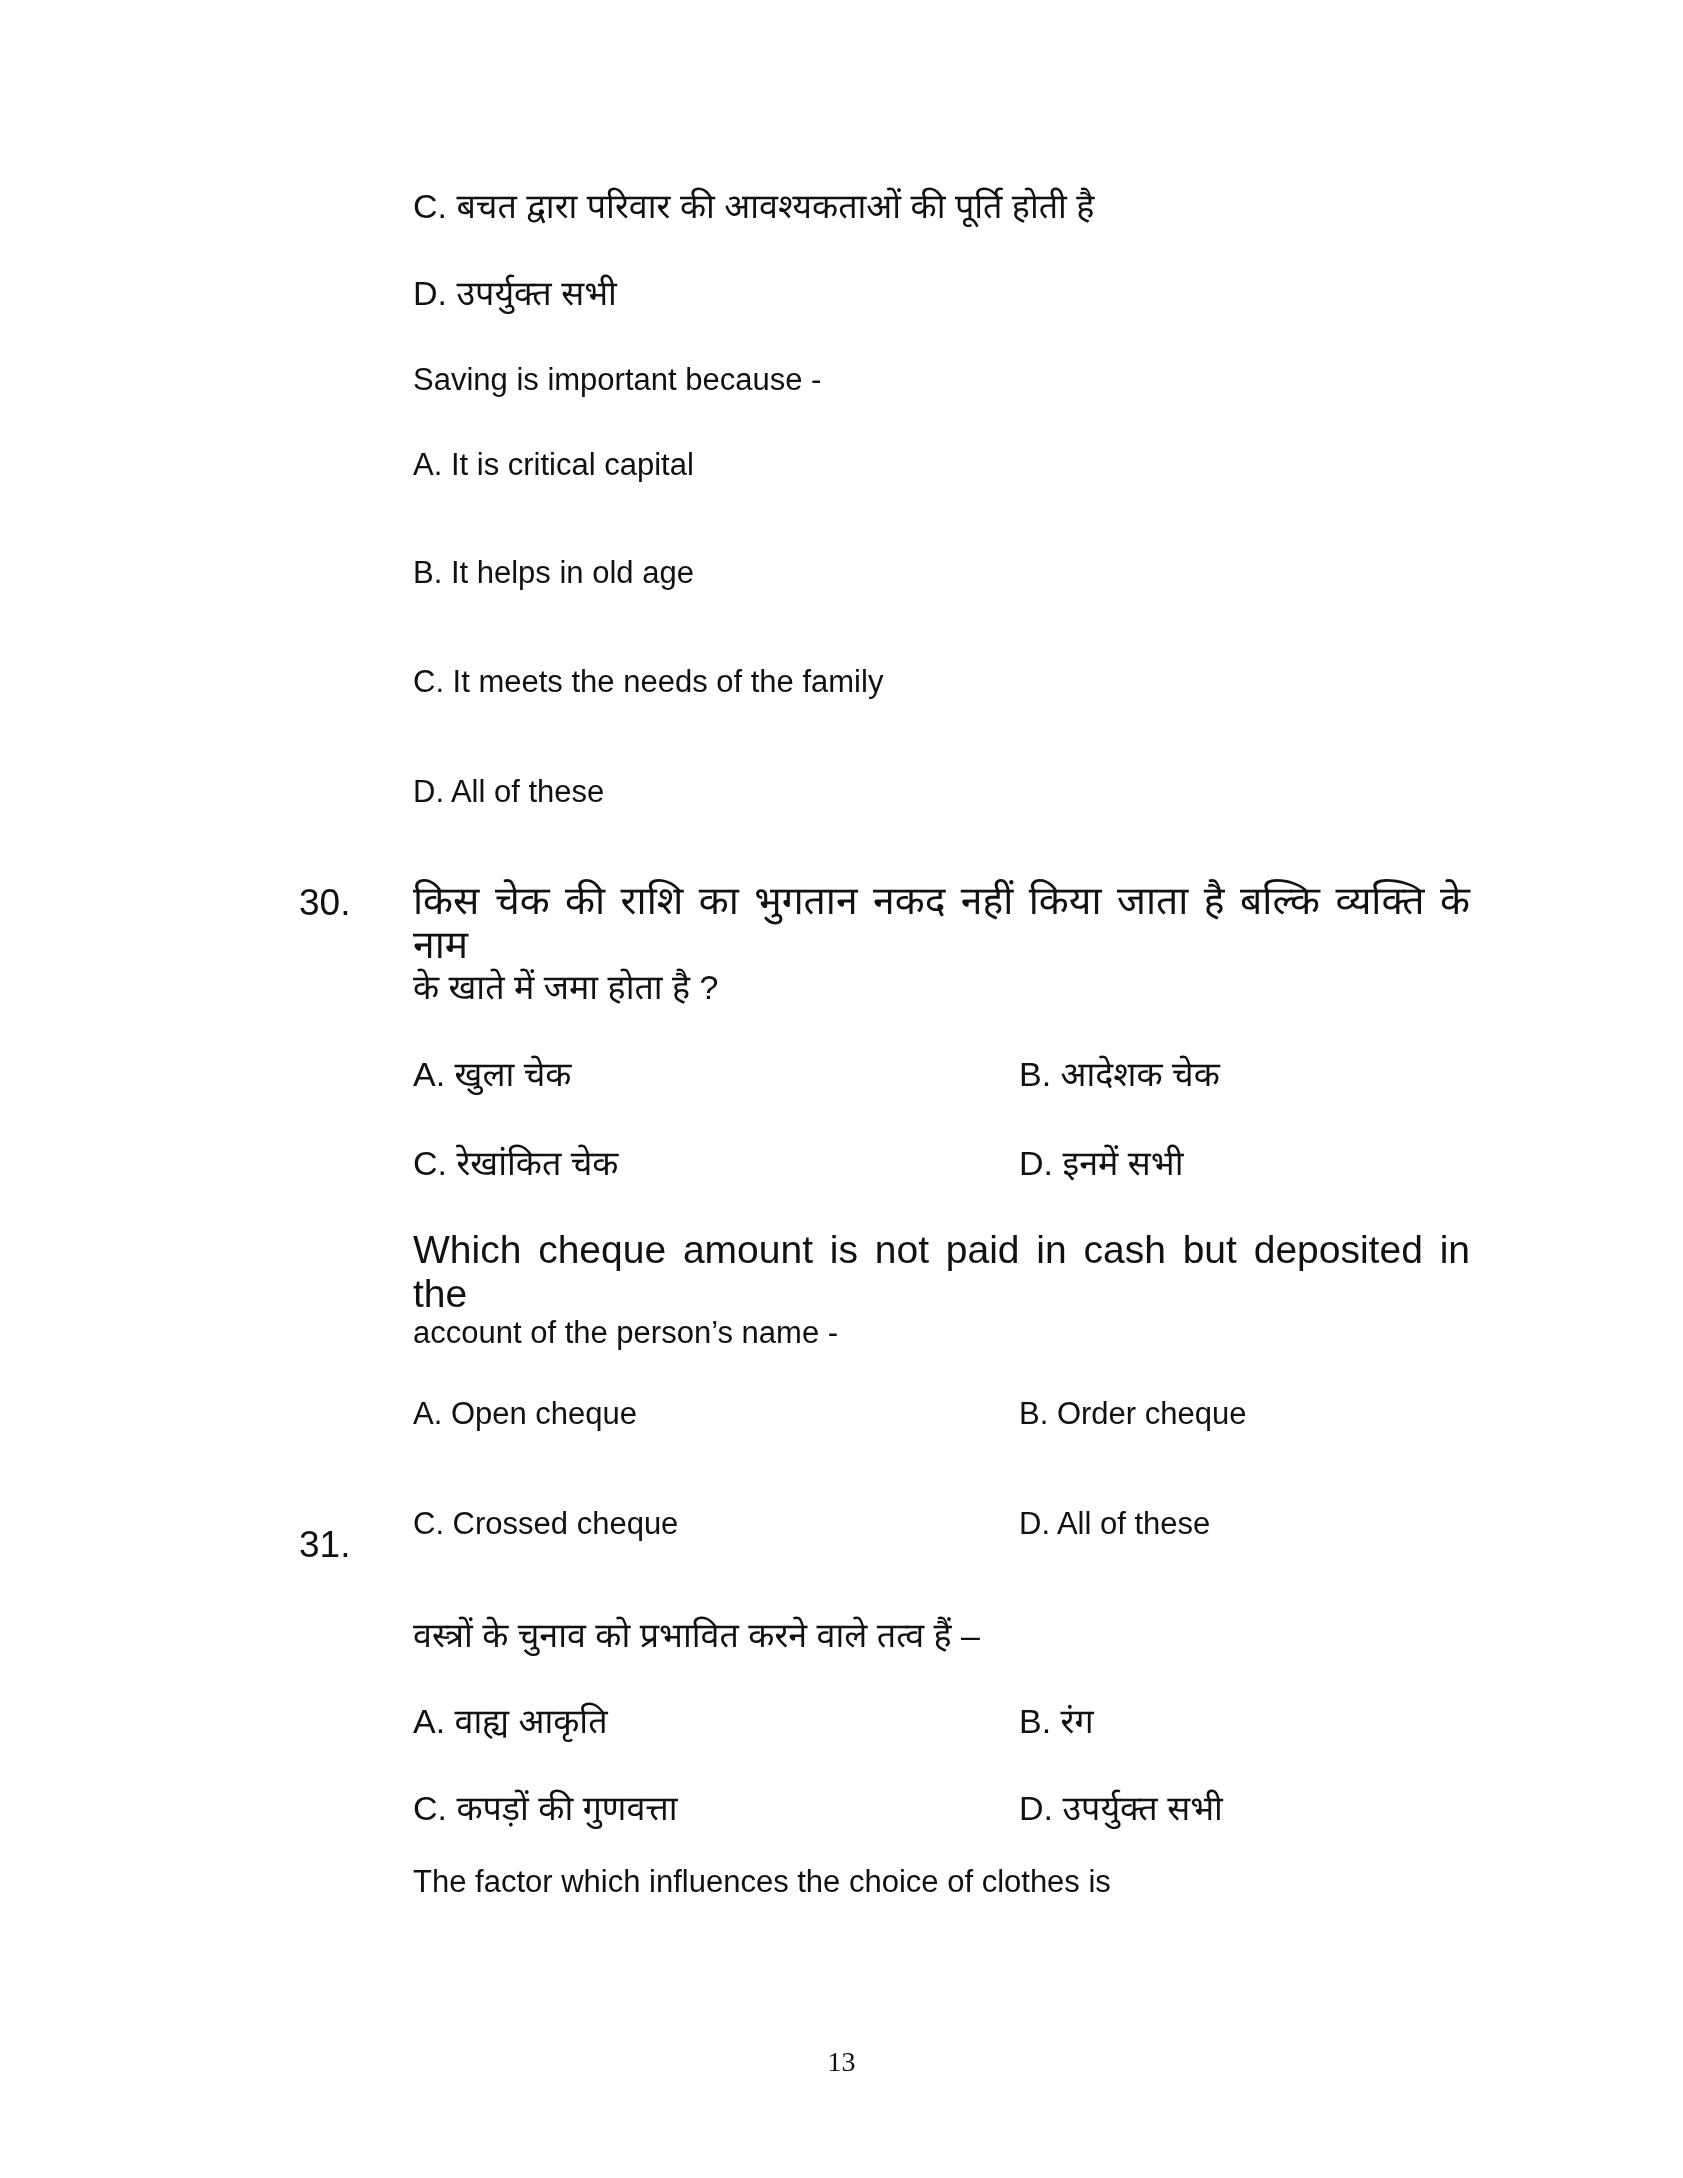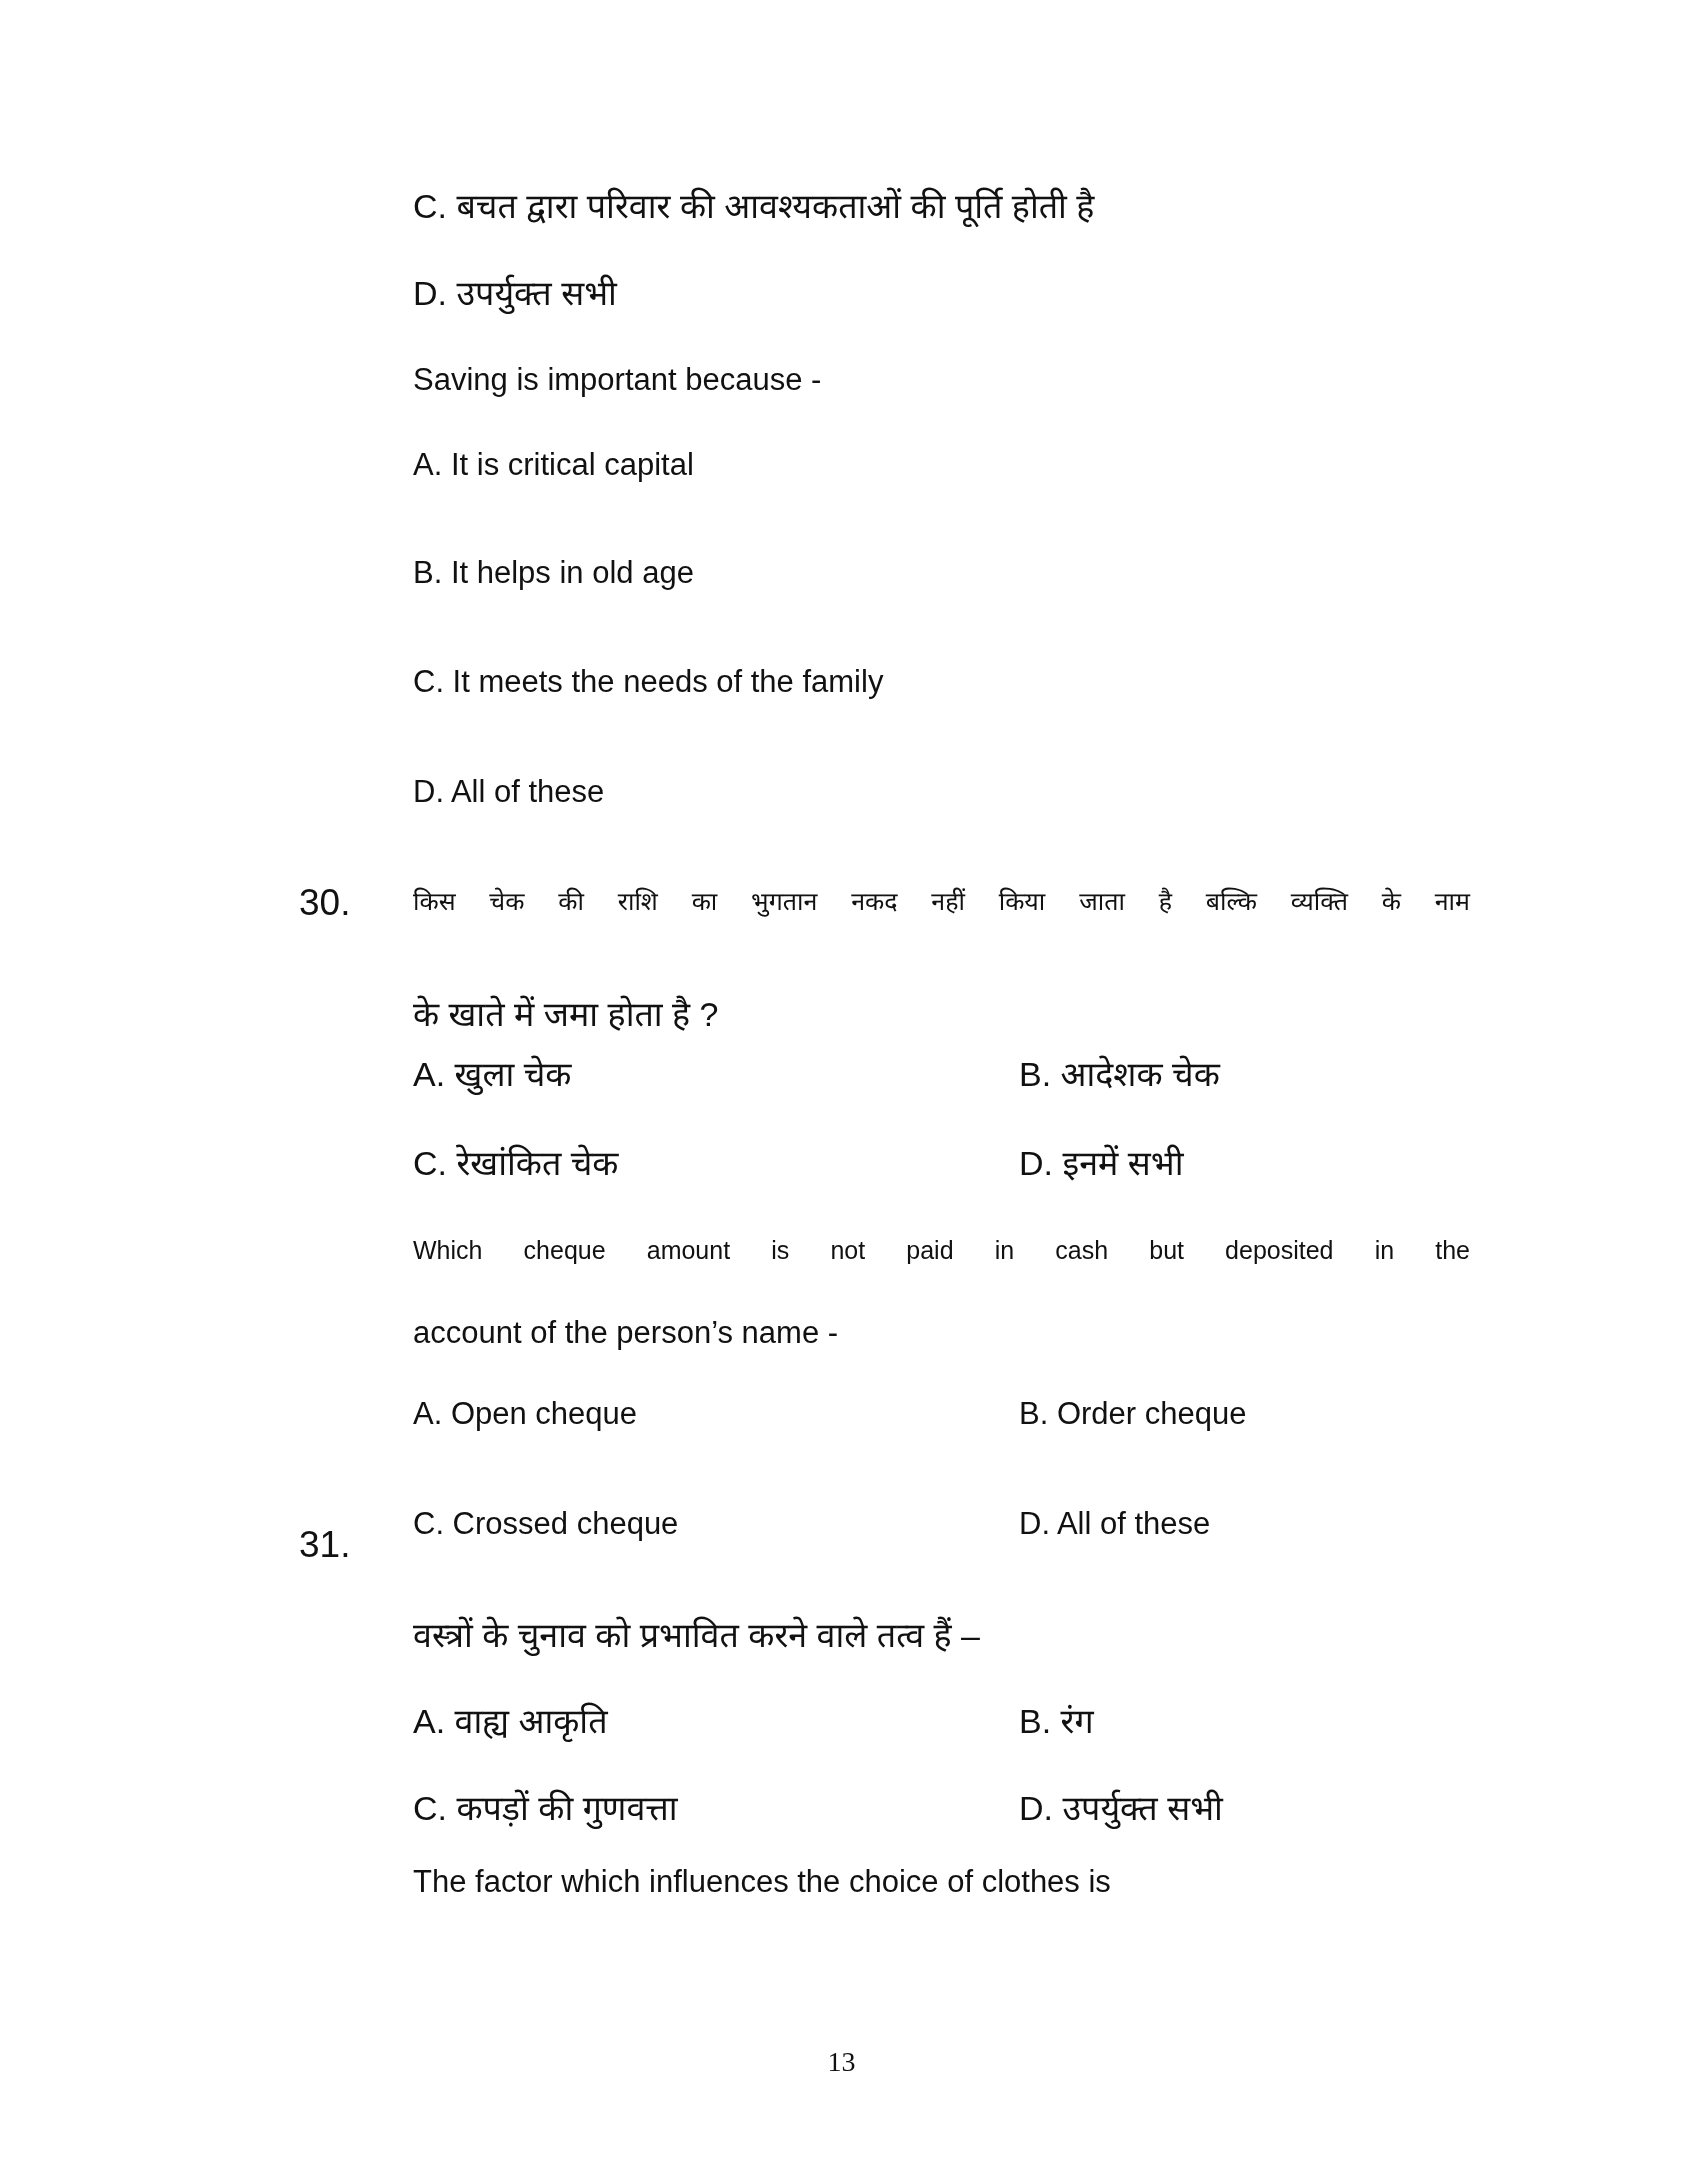--- a/index.html
+++ b/index.html
@@ -3,39 +3,39 @@
 <meta charset="utf-8">
 <style>
   html, body { margin: 0; padding: 0; background: #ffffff; }
   body { width: 1683px; height: 2178px; position: relative; overflow: hidden;
          font-family: "Liberation Sans", "DejaVu Sans", sans-serif; color: #111; }
   .line { position: absolute; font-size: 31px; line-height: 44px; white-space: nowrap; }
   .hi { font-size: 34px; }
   .col-a { left: 413px; }
   .col-b { left: 987px; margin-left: 32px; }
   .qnum { position: absolute; left: 299px; font-size: 37px; line-height: 44px; }
-  .justify { position: absolute; left: 413px; width: 1057px; font-size: 25px; line-height: 44px;
+  .justify { position: absolute; left: 413px; width: 1057px; font-size: 39px; line-height: 44px;
              text-align: justify; text-align-last: justify; white-space: normal; }
   .pageno { position: absolute; left: 0; width: 1683px; text-align: center; top: 2010px;
             font-family: "Liberation Serif", "DejaVu Serif", serif; font-size: 28px; margin-top: 36px; }
 </style>
 </head>
 <body>
 
 <div class="line hi col-a" style="top:184px">C. बचत द्वारा परिवार की आवश्यकताओं की पूर्ति होती है</div>
 <div class="line hi col-a" style="top:271px">D. उपर्युक्त सभी</div>
 <div class="line col-a" style="top:358px">Saving is important because -</div>
 <div class="line col-a" style="top:443px">A. It is critical capital</div>
 <div class="line col-a" style="top:551px">B. It helps in old age</div>
 <div class="line col-a" style="top:660px">C. It meets the needs of the family</div>
 <div class="line col-a" style="top:770px">D. All of these</div>
 
 <div class="qnum" style="top:881px">30.</div>
 <div class="justify hi" style="top:879px">किस चेक की राशि का भुगतान नकद नहीं किया जाता है बल्कि व्यक्ति के नाम</div>
-<div class="line hi col-a" style="top:992px">के खाते में जमा होता है ?</div>
+<div class="line hi col-a" style="top:965px">के खाते में जमा होता है ?</div>
 <div class="line hi col-a" style="top:1052px">A. खुला चेक</div>
 <div class="line hi col-b" style="top:1052px">B. आदेशक चेक</div>
 <div class="line hi col-a" style="top:1141px">C. रेखांकित चेक</div>
 <div class="line hi col-b" style="top:1141px">D. इनमें सभी</div>
 <div class="justify" style="top:1228px">Which cheque amount is not paid in cash but deposited in the</div>
 <div class="line col-a" style="top:1311px">account of the person’s name -</div>
 <div class="line col-a" style="top:1392px">A. Open cheque</div>
 <div class="line col-b" style="top:1392px">B. Order cheque</div>
 <div class="line col-a" style="top:1502px">C. Crossed cheque</div>
 <div class="line col-b" style="top:1502px">D. All of these</div>

